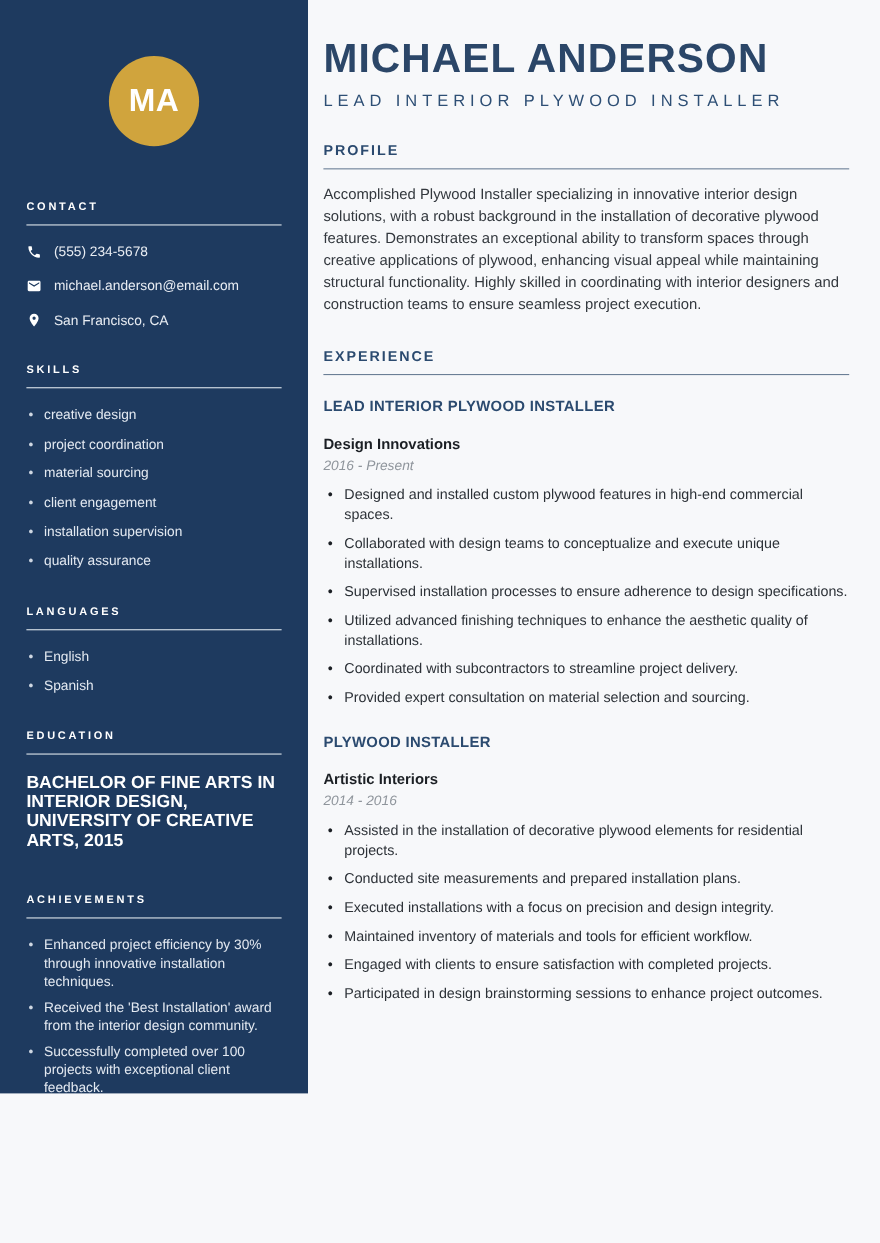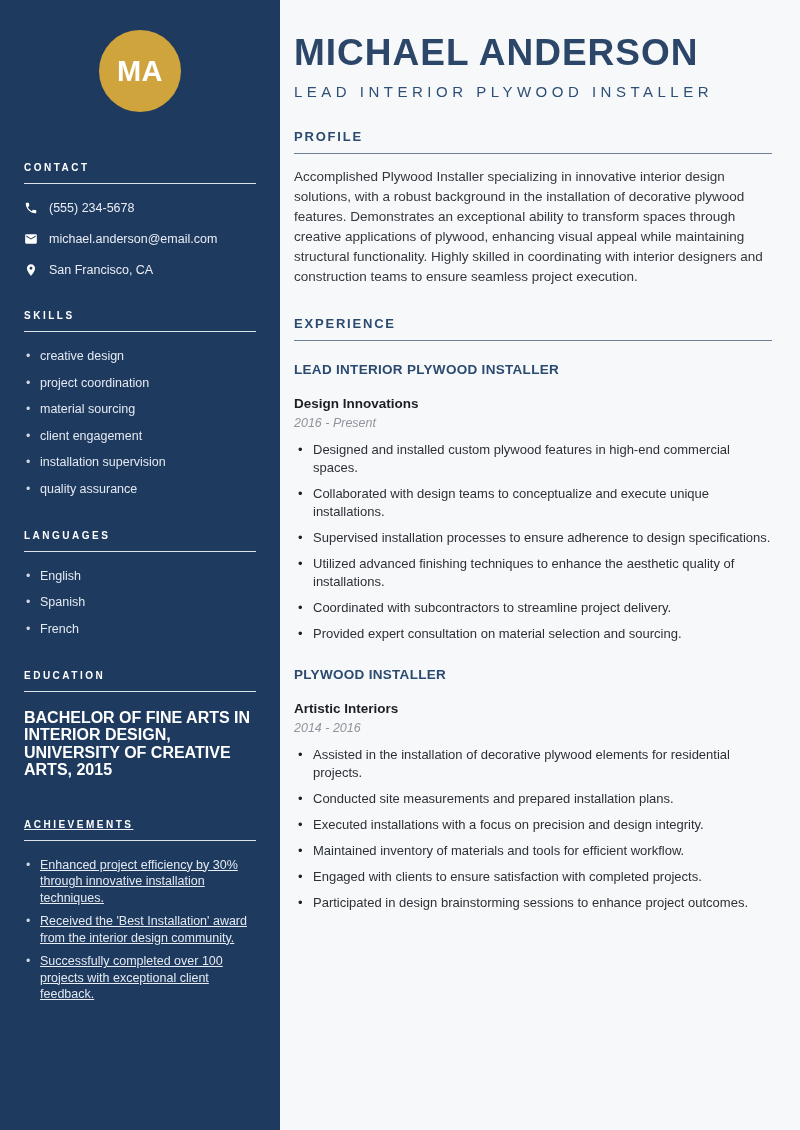--- a/index.html
+++ b/index.html
@@ -9,40 +9,40 @@
     display: flex;
     width: 800px;
     height: 1130px;
     background: #f7f8fa;
   }
 
   
   .sidebar {
     width: 280px;
     min-width: 280px;
-    height: 1130px;
+    height: 994px;
     background: #1e3a5f;
     color: #e9edf3;
-    padding: 30px 24px 30px 24px;
+    padding: 51px 24px 30px 24px;
     overflow: hidden;
   }
   .avatar-wrap { display: flex; justify-content: center; }
   .avatar {
     width: 82px; height: 82px;
     border-radius: 50%;
     background: #d0a43d;
     display: flex; align-items: center; justify-content: center;
     color: #ffffff;
     font-size: 29px;
     font-weight: bold;
     letter-spacing: 0.5px;
   }
   .side-section { margin-top: 33px; }
   .side-section.contact { margin-top: 50px; }
-  .side-section.achievements { margin-top: 40px; text-decoration: underline; }
+  .side-section.achievements { margin-top: 40px; }
   .side-heading {
     color: #ffffff;
     font-size: 10px;
     font-weight: bold;
     letter-spacing: 2.5px;
     padding-bottom: 10px;
     border-bottom: 1px solid #dde4ec;
   }
   .contact-row {
     display: flex;
@@ -202,21 +202,20 @@
         <li>quality assurance</li>
       </ul>
   </section>
 
   <section class="side-section">
     <h2 class="side-heading">LANGUAGES</h2>
     <ul class="side-list">
 
     <li>English</li>
         <li>Spanish</li>
-        <li>French</li>
       </ul>
   </section>
 
   <section class="side-section">
     <h2 class="side-heading">EDUCATION</h2>
     <p class="edu-text">BACHELOR OF FINE ARTS IN INTERIOR DESIGN, UNIVERSITY OF CREATIVE ARTS, 2015</p>
   </section>
 
   <section class="side-section achievements">
     <h2 class="side-heading">ACHIEVEMENTS</h2>

